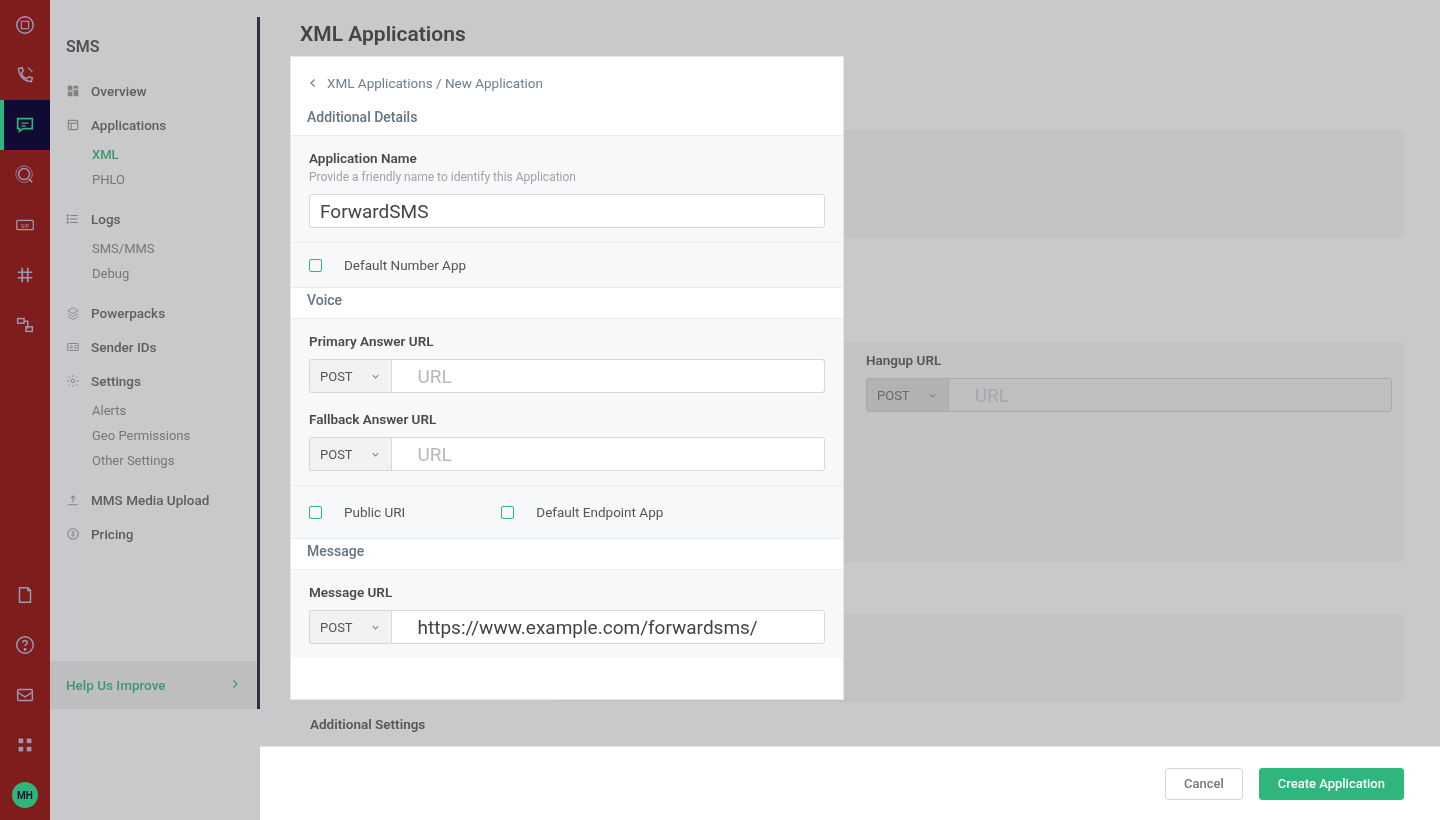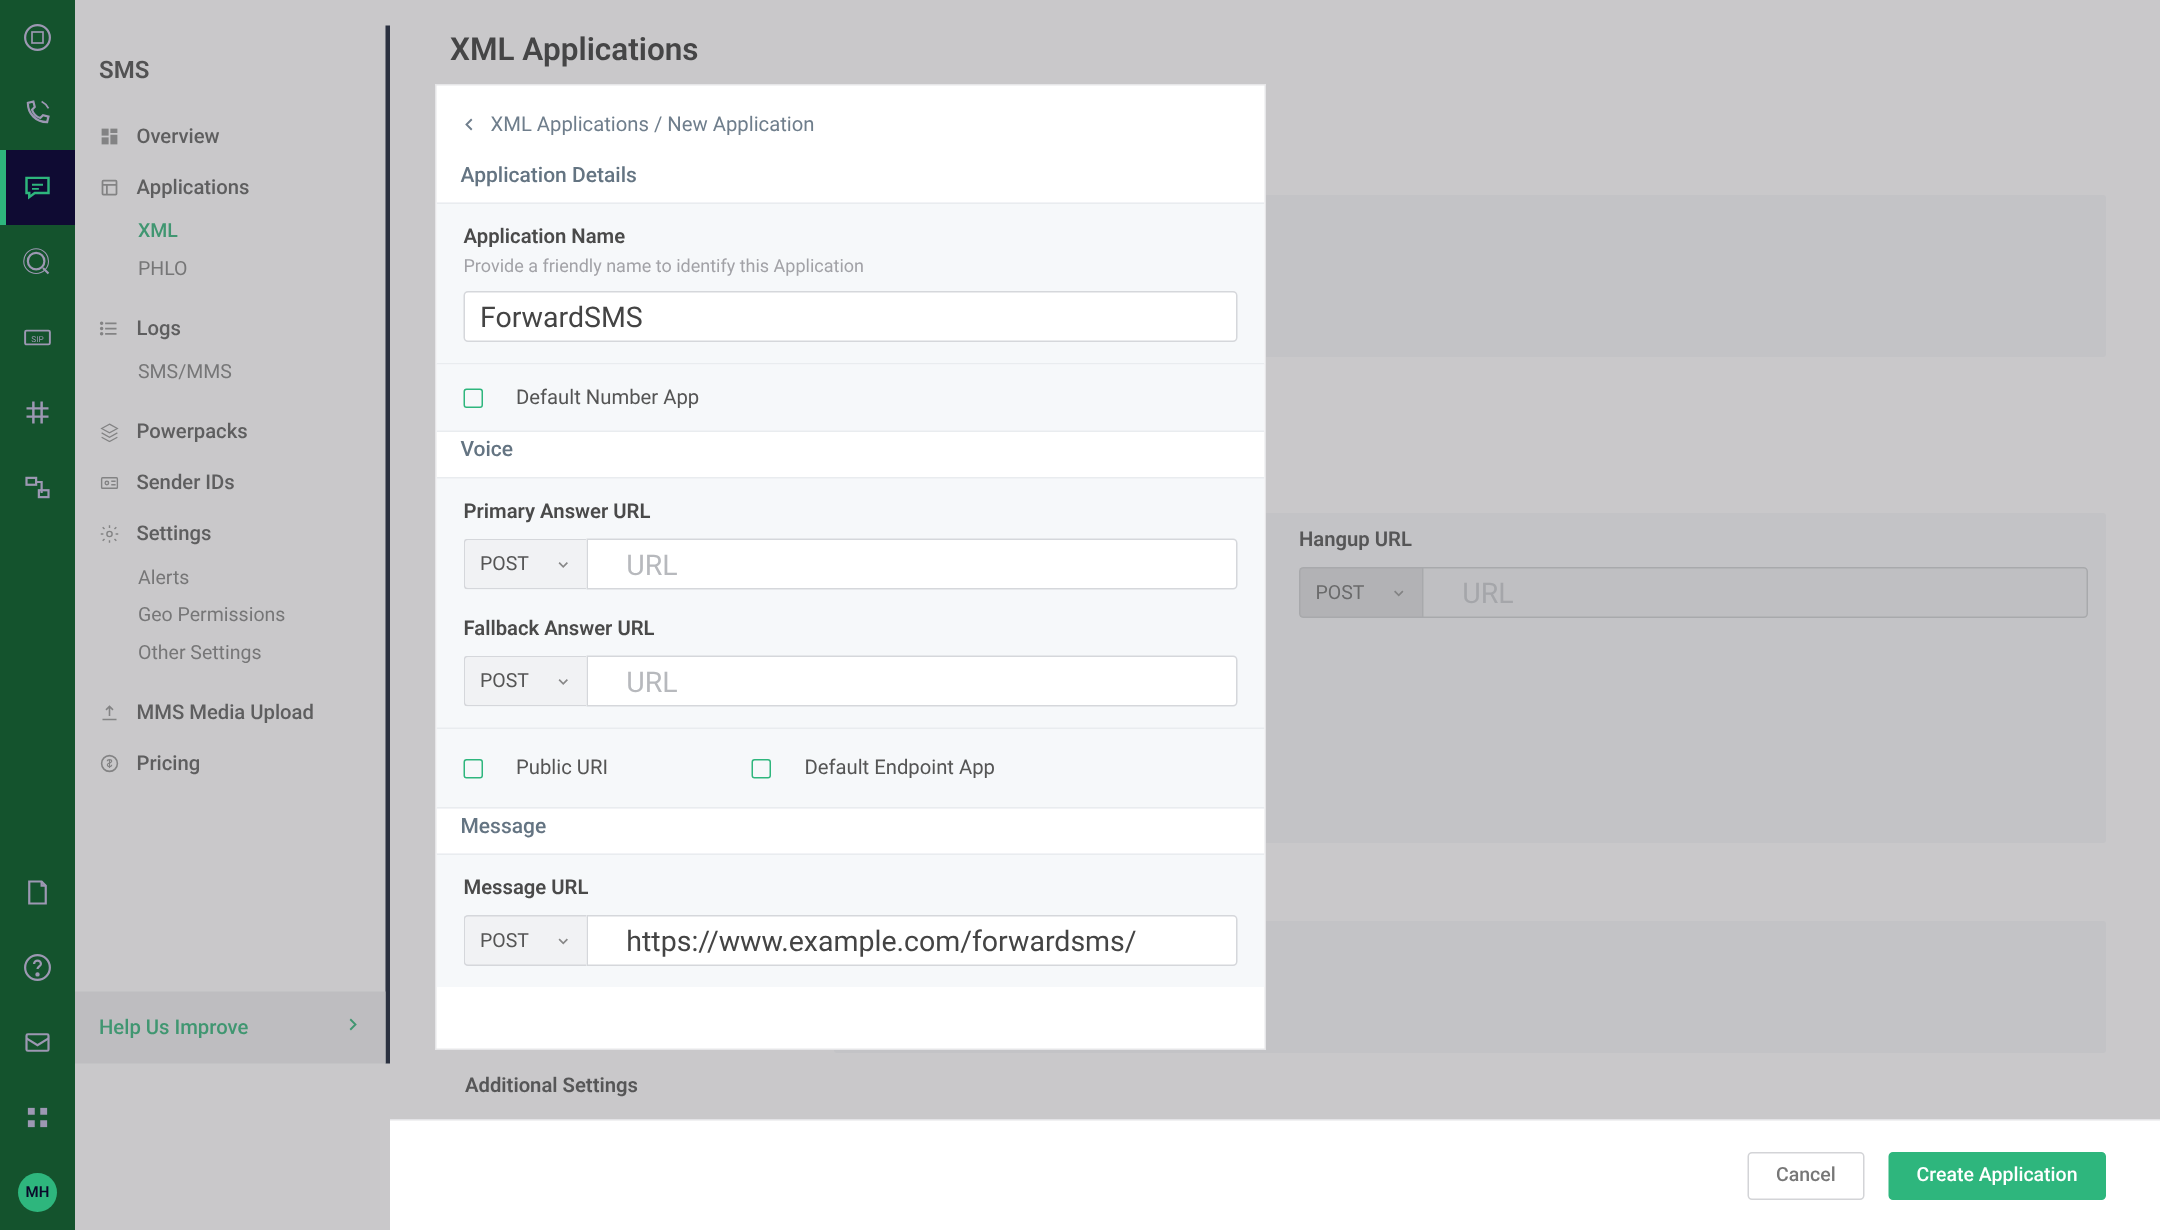--- a/index.html
+++ b/index.html
@@ -1,19 +1,19 @@
 <!DOCTYPE html>
 <html><head>
   <meta charset="utf-8">
   <style>
     * { margin:0; padding:0; box-sizing:border-box; font-family: -apple-system,BlinkMacSystemFont,"Segoe UI",Roboto,Arial,sans-serif; }
     body { background:#e9e8e9; width:1440px; height:820px; overflow:hidden; position:relative; }
 
     
-    .rail { position:absolute; top:0; left:0; width:50px; height:820px; background:#14532d; display:flex; flex-direction:column; }
+    .rail { position:absolute; top:0; left:0; width:50px; height:820px; background:#7f1d1d; display:flex; flex-direction:column; }
     .rail-top { flex:0 0 auto; }
     .rail-bottom { flex:0 0 auto; margin-top:auto; }
     .rail-item { width:50px; height:50px; display:flex; align-items:center; justify-content:center; color:#9d98b3; position:relative; }
     .rail-item.active { background:#0f0b33; }
     .rail-item.active .bar { position:absolute; left:0; top:0; width:4px; height:50px; background:#2eb67d; }
     .rail-item svg { width:22px; height:22px; }
     .rail-item.active svg { color:#2eb67d; }
     .rail-avatar { width:26px; height:26px; border-radius:50%; background:#2eb67d; color:#0a0a2a; font-size:10px; font-weight:600; display:flex; align-items:center; justify-content:center; }
 
     
@@ -189,20 +189,21 @@
     <div class="nav-head">
       <svg viewBox="0 0 24 24" fill="none" stroke="currentColor" stroke-width="2">
           <path d="M7 6h13M7 12h13M7 18h13"></path>
           <circle cx="3" cy="6" r="1" fill="currentColor"></circle>
           <circle cx="3" cy="12" r="1" fill="currentColor"></circle>
           <circle cx="3" cy="18" r="1" fill="currentColor"></circle>
         </svg>
       <span class="lbl">Logs</span>
     </div>
     <a class="nav-sub">SMS/MMS</a>
+    <a class="nav-sub">Debug</a>
 
     <div style="height:10px"></div>
     <div class="nav-head">
       <svg viewBox="0 0 24 24" fill="none" stroke="currentColor" stroke-width="2">
           <path d="M12 3l9 5-9 5-9-5 9-5zM3 13l9 5 9-5M3 18l9 5 9-5" stroke-width="1.4"></path>
         </svg>
       <span class="lbl">Powerpacks</span>
     </div>
 
     <div class="nav-head">
@@ -278,21 +279,21 @@
 <div class="dim"></div>
 
 <div class="panel">
   <div class="crumb">
     <svg viewBox="0 0 24 24" fill="none" stroke="currentColor" stroke-width="2.5">
         <path d="M15 5l-7 7 7 7"></path>
       </svg>
     <span>XML Applications / New Application</span>
   </div>
 
-  <div class="sect-title">Application Details</div>
+  <div class="sect-title">Additional Details</div>
   <div class="block">
     <div class="fld-label">Application Name</div>
     <div class="fld-help">Provide a friendly name to identify this Application</div>
     <input class="t-input" value="ForwardSMS" style="">
   </div>
   <div class="cb" style="background:#f6f8fa;border-bottom:1px solid #e9ecef;">
     <span class="cb-box"></span>
     <span>Default Number App</span>
   </div>
 

